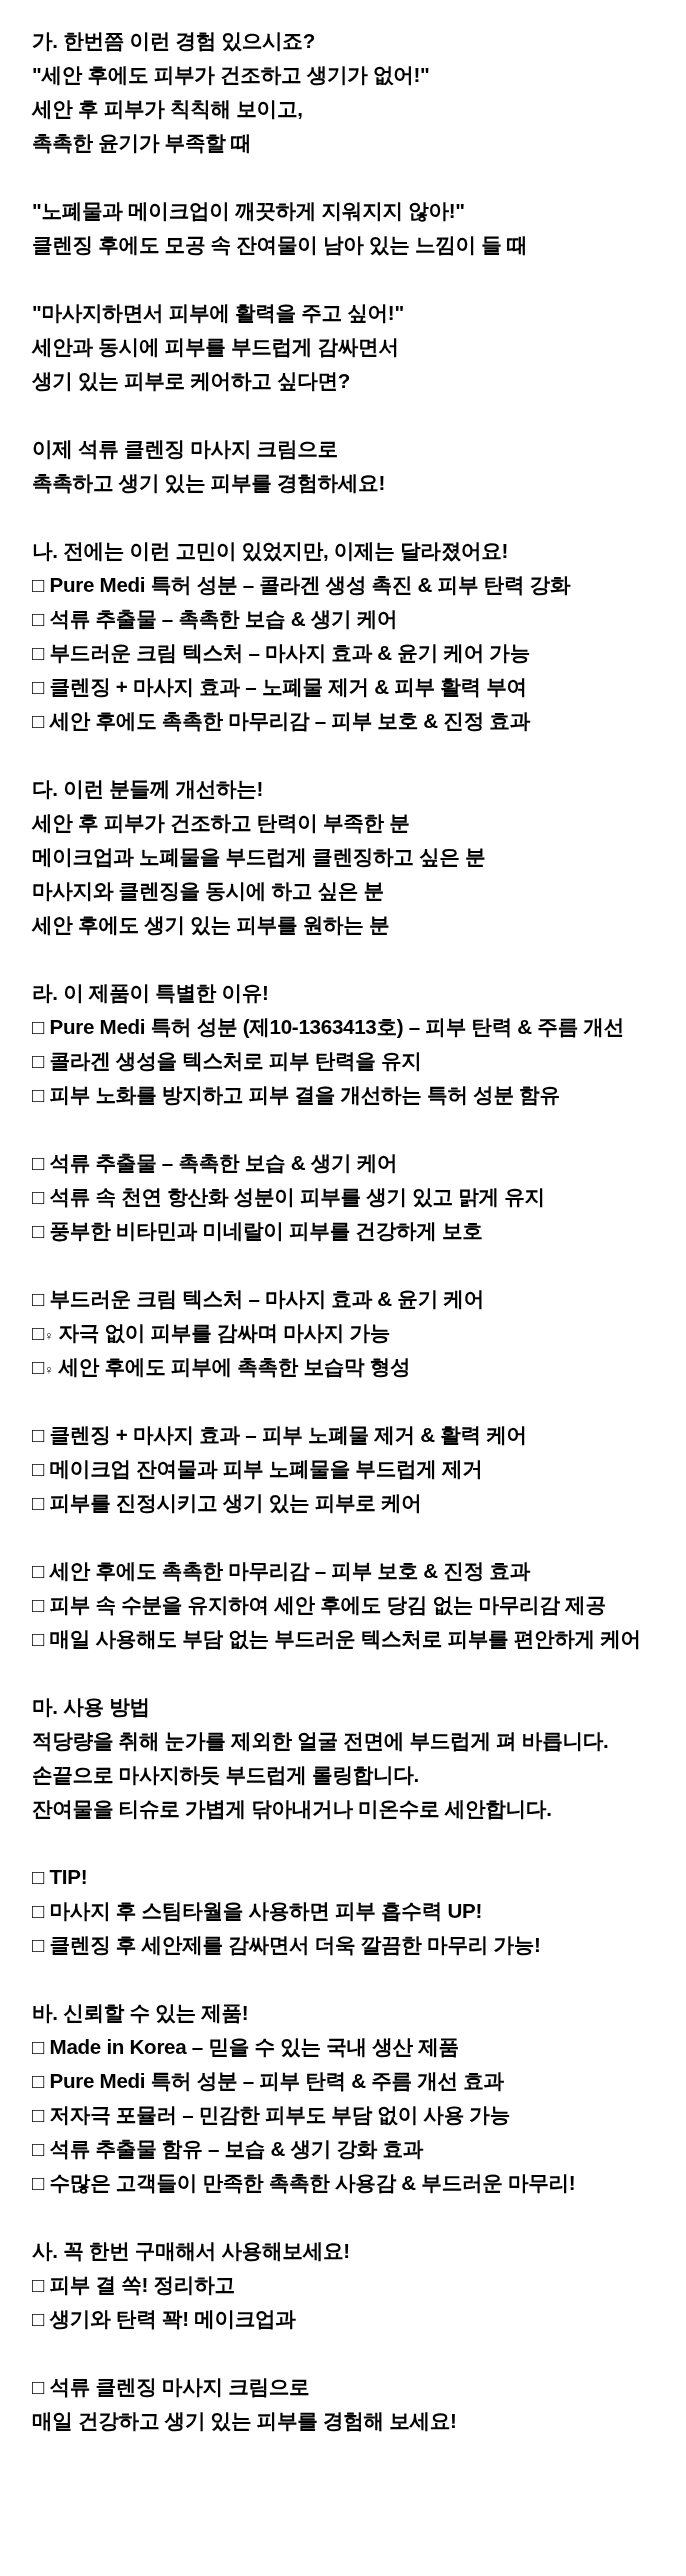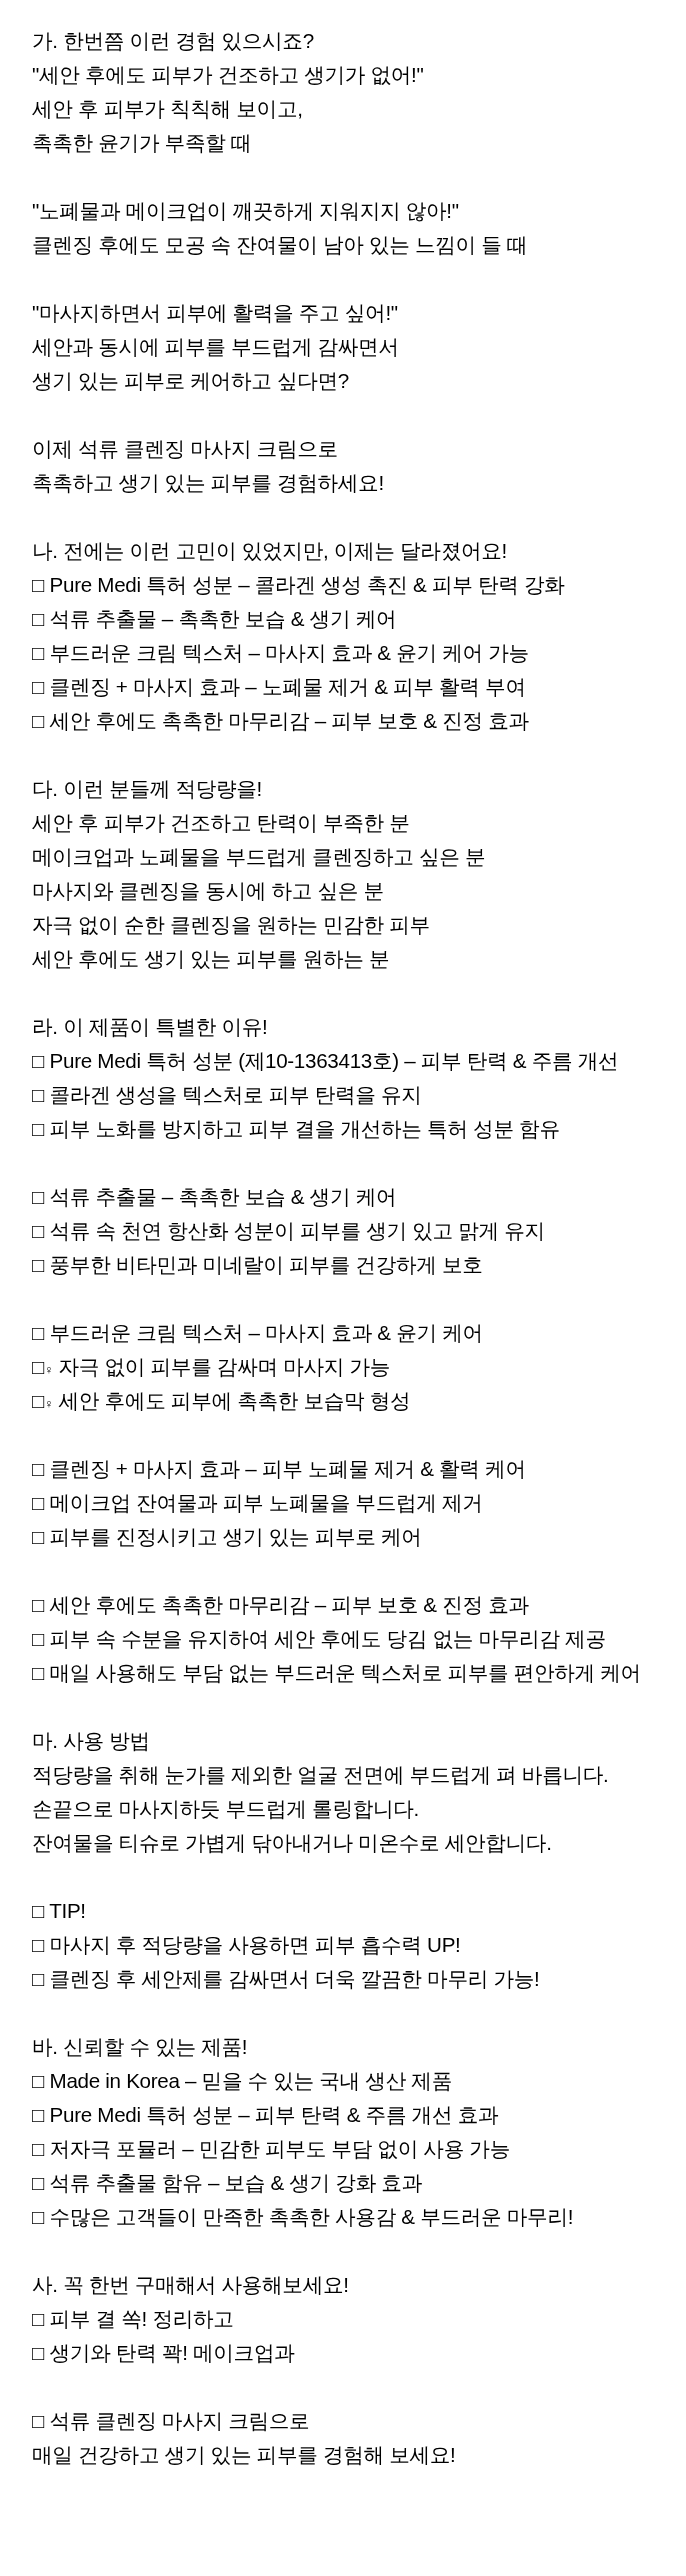--- a/index.html
+++ b/index.html
@@ -13,20 +13,21 @@
     height: 2576px;
     box-sizing: border-box;
     padding: 24px 10.3px 0 32px;
     overflow: hidden;
     background: #ffffff;
     color: #000000;
     font-family: "Liberation Sans", "DejaVu Sans", sans-serif;
     font-size: 20.6px;
     line-height: 34px;
     letter-spacing: -0.3px;
+    font-weight: bold;
   }
   .block {
     margin: 0 0 34px 0;
   }
   .line {
     height: 34px;
     white-space: nowrap;
   }
   .female-sign {
     font-size: 0.6em;
@@ -57,25 +58,24 @@
     </div>
     <div class="block">
       <div class="line">나. 전에는 이런 고민이 있었지만, 이제는 달라졌어요!</div>
       <div class="line">□ Pure Medi 특허 성분 – 콜라겐 생성 촉진 &amp; 피부 탄력 강화</div>
       <div class="line">□ 석류 추출물 – 촉촉한 보습 &amp; 생기 케어</div>
       <div class="line">□ 부드러운 크림 텍스처 – 마사지 효과 &amp; 윤기 케어 가능</div>
       <div class="line">□ 클렌징 + 마사지 효과 – 노폐물 제거 &amp; 피부 활력 부여</div>
       <div class="line">□ 세안 후에도 촉촉한 마무리감 – 피부 보호 &amp; 진정 효과</div>
     </div>
     <div class="block">
-      <div class="line">다. 이런 분들께 적당량을!</div>
+      <div class="line">다. 이런 분들께 개선하는!</div>
       <div class="line">세안 후 피부가 건조하고 탄력이 부족한 분</div>
       <div class="line">메이크업과 노폐물을 부드럽게 클렌징하고 싶은 분</div>
       <div class="line">마사지와 클렌징을 동시에 하고 싶은 분</div>
-      <div class="line">자극 없이 순한 클렌징을 원하는 민감한 피부</div>
       <div class="line">세안 후에도 생기 있는 피부를 원하는 분</div>
     </div>
     <div class="block">
       <div class="line">라. 이 제품이 특별한 이유!</div>
       <div class="line">□ Pure Medi 특허 성분 (제10-1363413호) – 피부 탄력 &amp; 주름 개선</div>
       <div class="line">□ 콜라겐 생성을 텍스처로 피부 탄력을 유지</div>
       <div class="line">□ 피부 노화를 방지하고 피부 결을 개선하는 특허 성분 함유</div>
     </div>
     <div class="block">
       <div class="line">□ 석류 추출물 – 촉촉한 보습 &amp; 생기 케어</div>
@@ -98,21 +98,21 @@
       <div class="line">□ 매일 사용해도 부담 없는 부드러운 텍스처로 피부를 편안하게 케어</div>
     </div>
     <div class="block">
       <div class="line">마. 사용 방법</div>
       <div class="line">적당량을 취해 눈가를 제외한 얼굴 전면에 부드럽게 펴 바릅니다.</div>
       <div class="line">손끝으로 마사지하듯 부드럽게 롤링합니다.</div>
       <div class="line">잔여물을 티슈로 가볍게 닦아내거나 미온수로 세안합니다.</div>
     </div>
     <div class="block">
       <div class="line">□ TIP!</div>
-      <div class="line">□ 마사지 후 적당량을 사용하면 피부 흡수력 UP!</div>
+      <div class="line">□ 마사지 후 스팀타월을 사용하면 피부 흡수력 UP!</div>
       <div class="line">□ 클렌징 후 세안제를 감싸면서 더욱 깔끔한 마무리 가능!</div>
     </div>
     <div class="block">
       <div class="line">바. 신뢰할 수 있는 제품!</div>
       <div class="line">□ Made in Korea – 믿을 수 있는 국내 생산 제품</div>
       <div class="line">□ Pure Medi 특허 성분 – 피부 탄력 &amp; 주름 개선 효과</div>
       <div class="line">□ 저자극 포뮬러 – 민감한 피부도 부담 없이 사용 가능</div>
       <div class="line">□ 석류 추출물 함유 – 보습 &amp; 생기 강화 효과</div>
       <div class="line">□ 수많은 고객들이 만족한 촉촉한 사용감 &amp; 부드러운 마무리!</div>
     </div>

